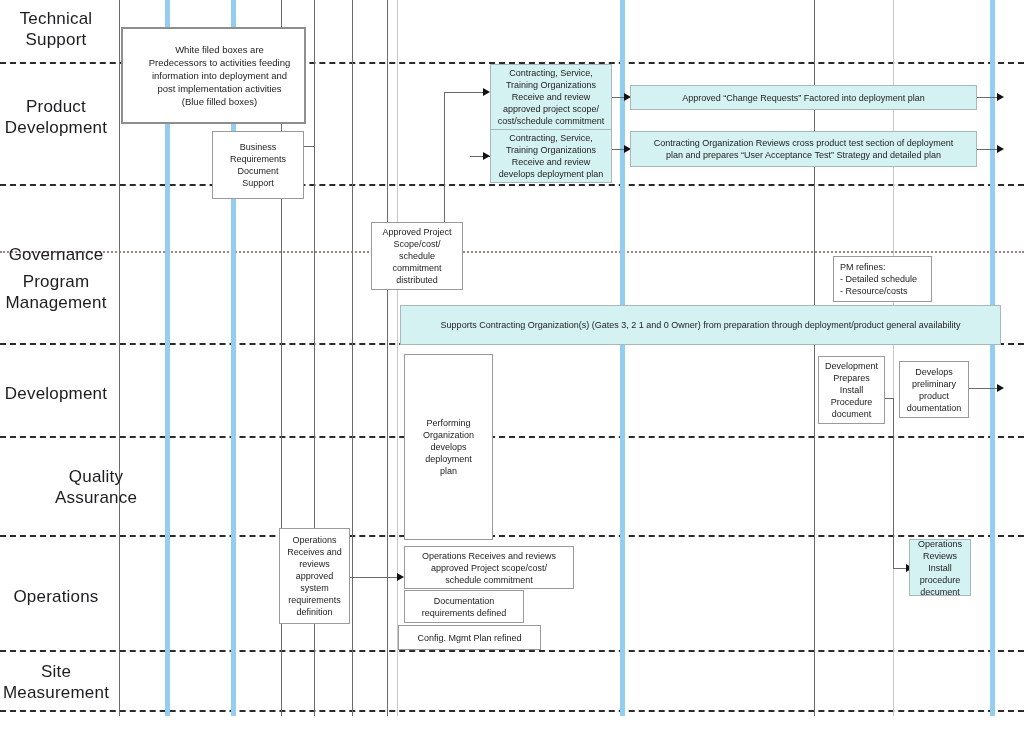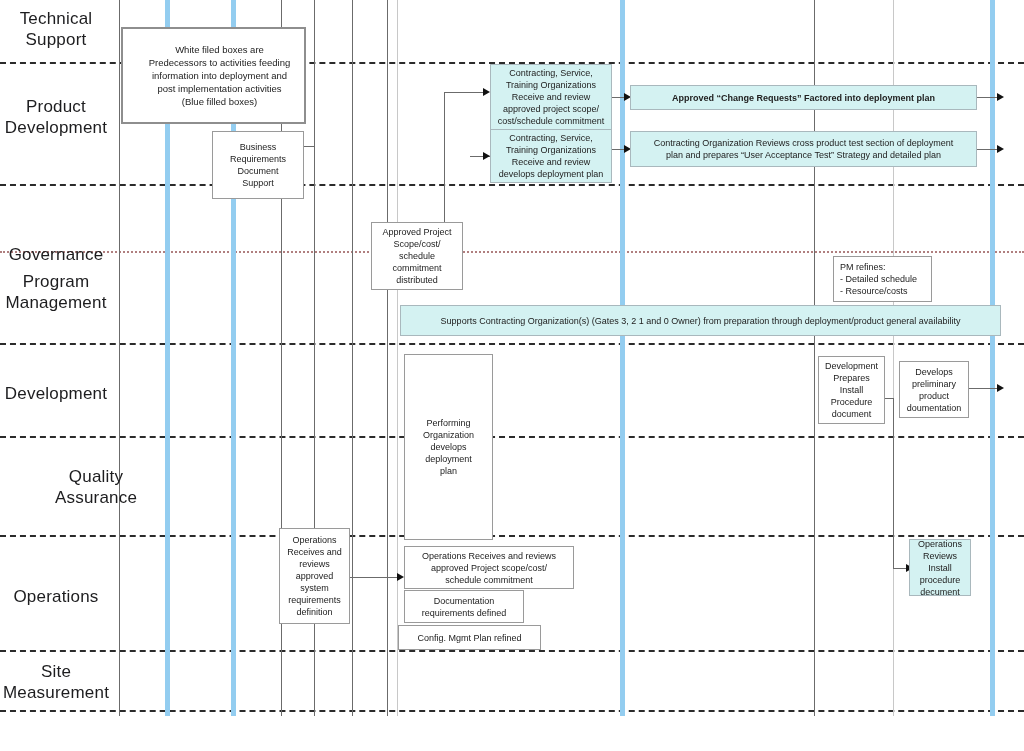--- a/index.html
+++ b/index.html
@@ -168,36 +168,36 @@
 Training Organizations
 Receive and review
 approved project scope/
 cost/schedule commitment</div>
 
   <div class="node blue" style="left:490px;top:129px;width:122px;height:54px;">Contracting, Service,
 Training Organizations
 Receive and review
 develops deployment plan</div>
 
-  <div class="node blue" style="left:630px;top:85px;width:347px;height:25px;font-weight:bold;">Approved “Change Requests” Factored into deployment plan</div>
+  <div class="node blue" style="left:630px;top:85px;width:347px;height:25px;">Approved “Change Requests” Factored into deployment plan</div>
 
   <div class="node blue" style="left:630px;top:131px;width:347px;height:36px;">Contracting Organization Reviews cross product test section of deployment
 plan and prepares “User Acceptance Test” Strategy and detailed plan</div>
 
   <div class="node" style="left:371px;top:222px;width:92px;height:68px;">Approved Project
 Scope/cost/
 schedule
 commitment
 distributed</div>
 
   <div class="node left" style="left:833px;top:256px;width:99px;height:46px;">PM refines:
 - Detailed schedule
 - Resource/costs</div>
 
-  <div class="node blue" style="left:400px;top:305px;width:601px;height:31px;">Supports Contracting Organization(s) (Gates 3, 2 1 and 0 Owner) from preparation through deployment/product general availability</div>
+  <div class="node blue" style="left:400px;top:305px;width:601px;height:40px;">Supports Contracting Organization(s) (Gates 3, 2 1 and 0 Owner) from preparation through deployment/product general availability</div>
 
   <div class="node" style="left:404px;top:354px;width:89px;height:186px;">Performing
 Organization
 develops
 deployment
 plan</div>
 
   <div class="node" style="left:818px;top:356px;width:67px;height:68px;">Development
 Prepares
 Install

